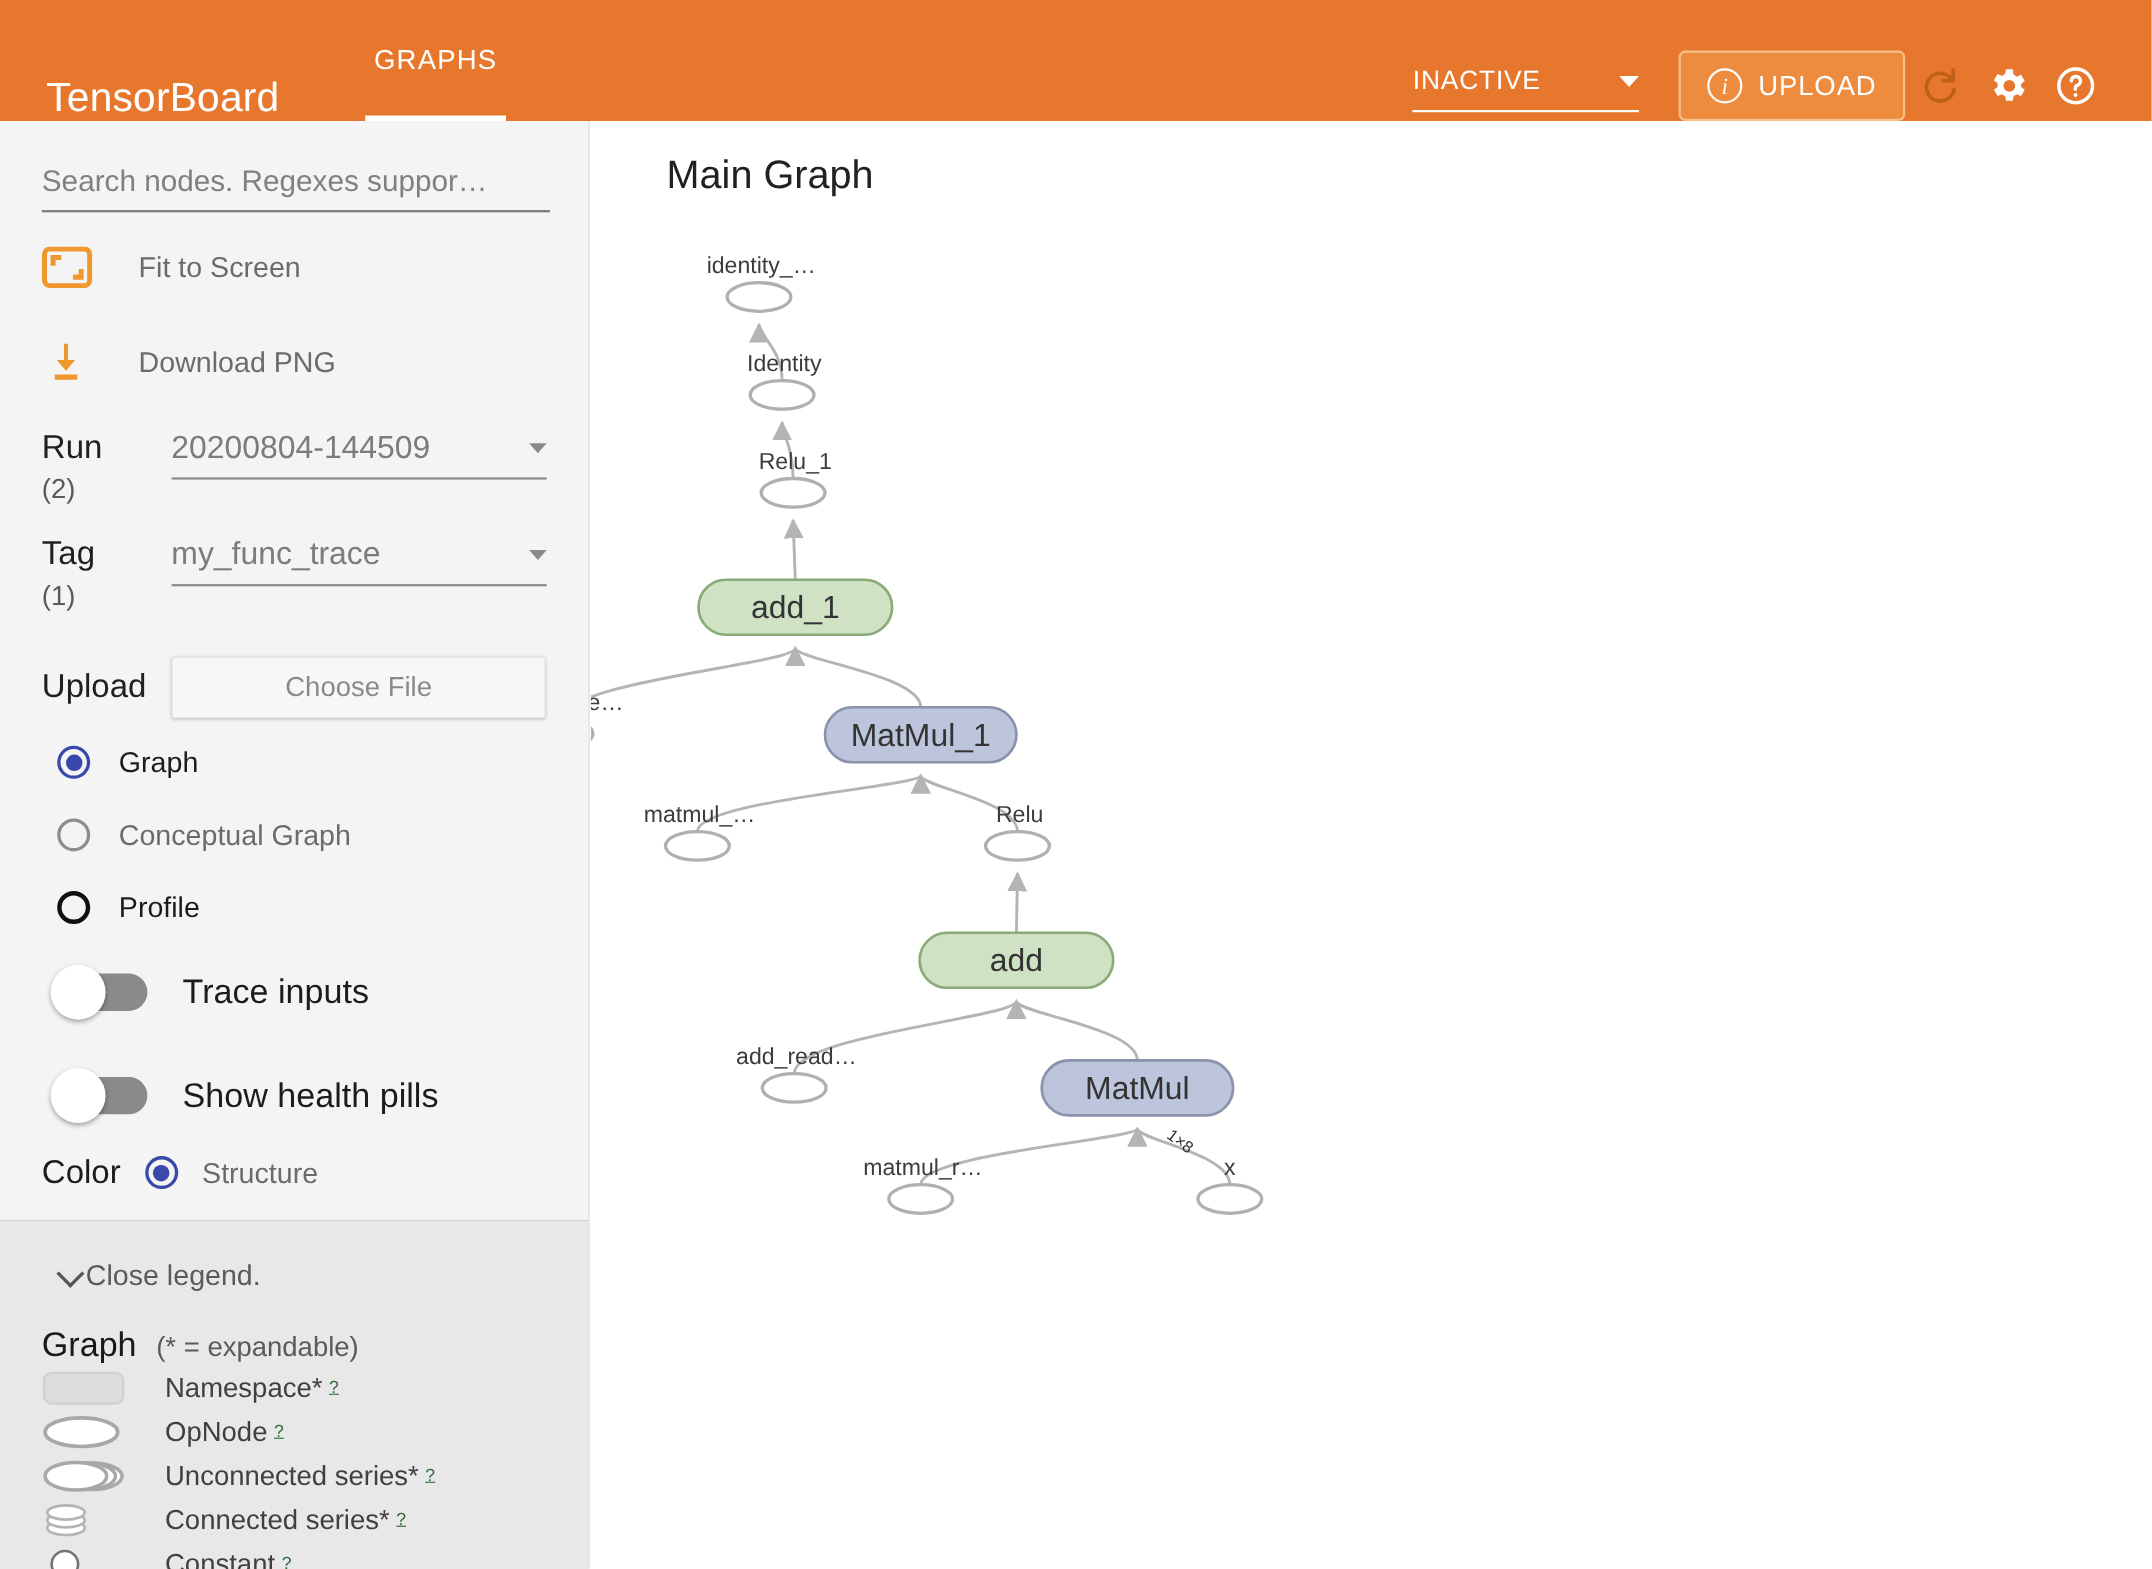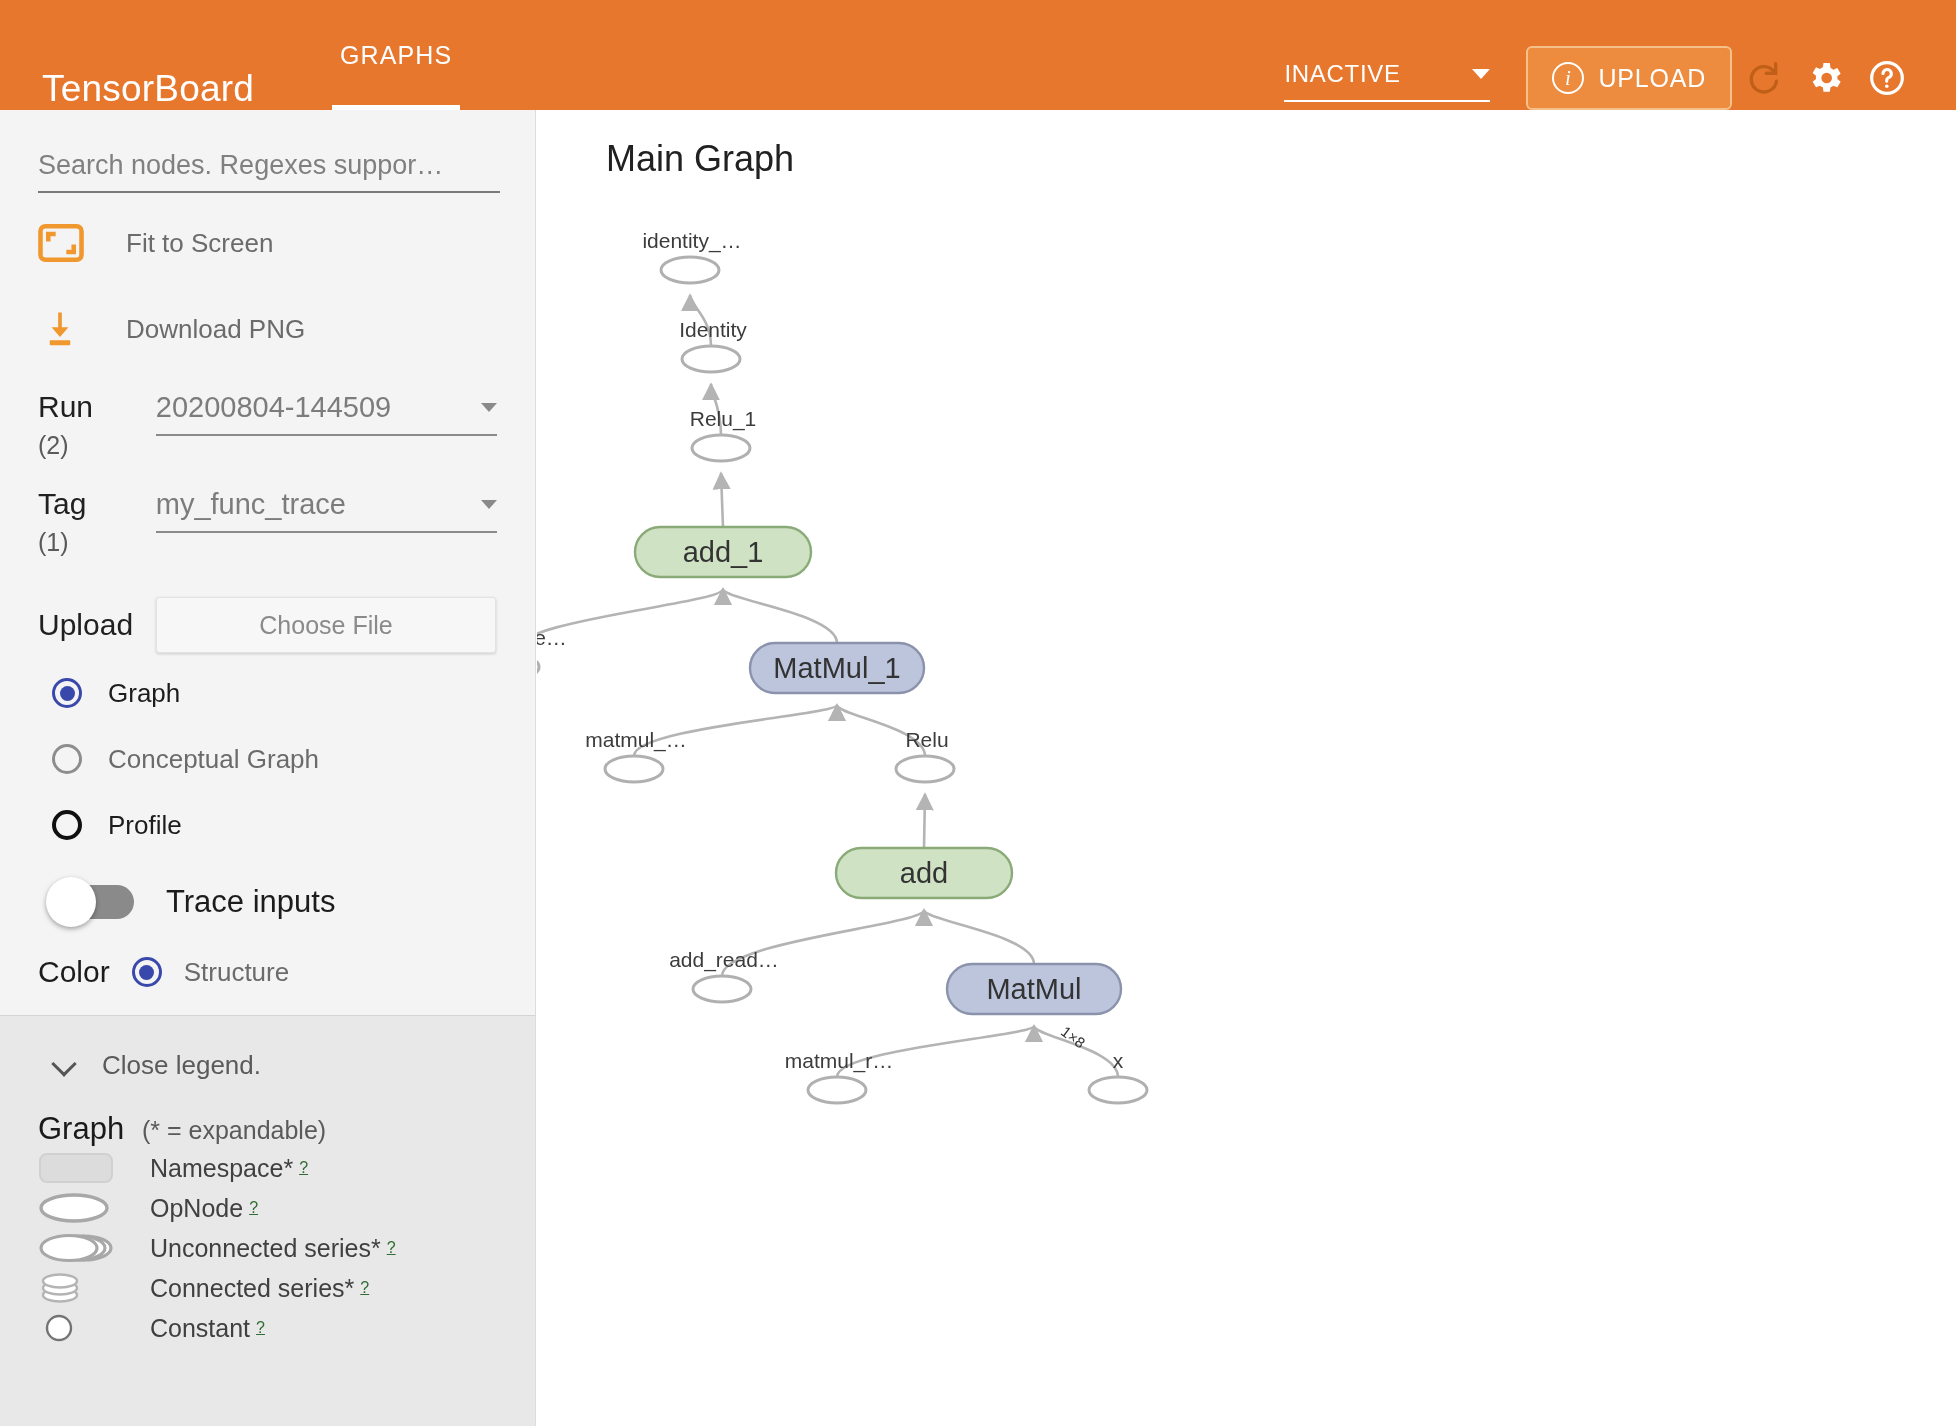--- a/index.html
+++ b/index.html
@@ -179,21 +179,21 @@
   .legend-close { display: flex; align-items: center; }
   .chev {
     width: 26px; height: 26px; position: relative; margin-left: 14px; flex: none;
   }
   .chev::after {
     content: ""; position: absolute; left: 3px; top: 2px;
     width: 15px; height: 15px;
     border-right: 3px solid #555; border-bottom: 3px solid #555;
     transform: rotate(45deg);
   }
-  .legend-close-label { font-size: 26px; color: #5a5a5a; margin-left: 24px; }
+  .legend-close-label { font-size: 26px; color: #5a5a5a; }
 
   .legend-head { display: flex; align-items: baseline; margin-top: 30px; }
   .legend-title { font-size: 31px; color: #1a1a1a; width: 96px; }
   .legend-sub { font-size: 25px; color: #5a5a5a; margin-left: 8px; }
 
   .legend-item { display: flex; align-items: center; height: 38px; margin-top: 2px; }
   .legend-ic { width: 96px; display: flex; align-items: center; }
   .legend-label { font-size: 25px; color: #404040; margin-left: 16px; white-space: nowrap; }
   .qmark { color: #2f6b33; text-decoration: underline; margin-left: 6px; }
 
@@ -318,20 +318,26 @@
     <div class="radio-row">
       <span class="radio bold"></span>
       <span class="radio-label dark">Profile</span>
     </div>
 
     <div class="toggle-row">
       <span class="toggle">
           <span class="knob"></span>
         </span>
       <span class="toggle-label">Trace inputs</span>
+    </div>
+    <div class="toggle-row">
+      <span class="toggle">
+          <span class="knob"></span>
+        </span>
+      <span class="toggle-label">Show health pills</span>
     </div>
 
     <div class="color-row">
       <span class="color-key">Color</span>
       <span class="radio checked" style="margin-left:22px"></span>
       <span class="radio-label" style="margin-left:22px">Structure</span>
     </div>
   </div>
 
   <div class="sb-divider"></div>

